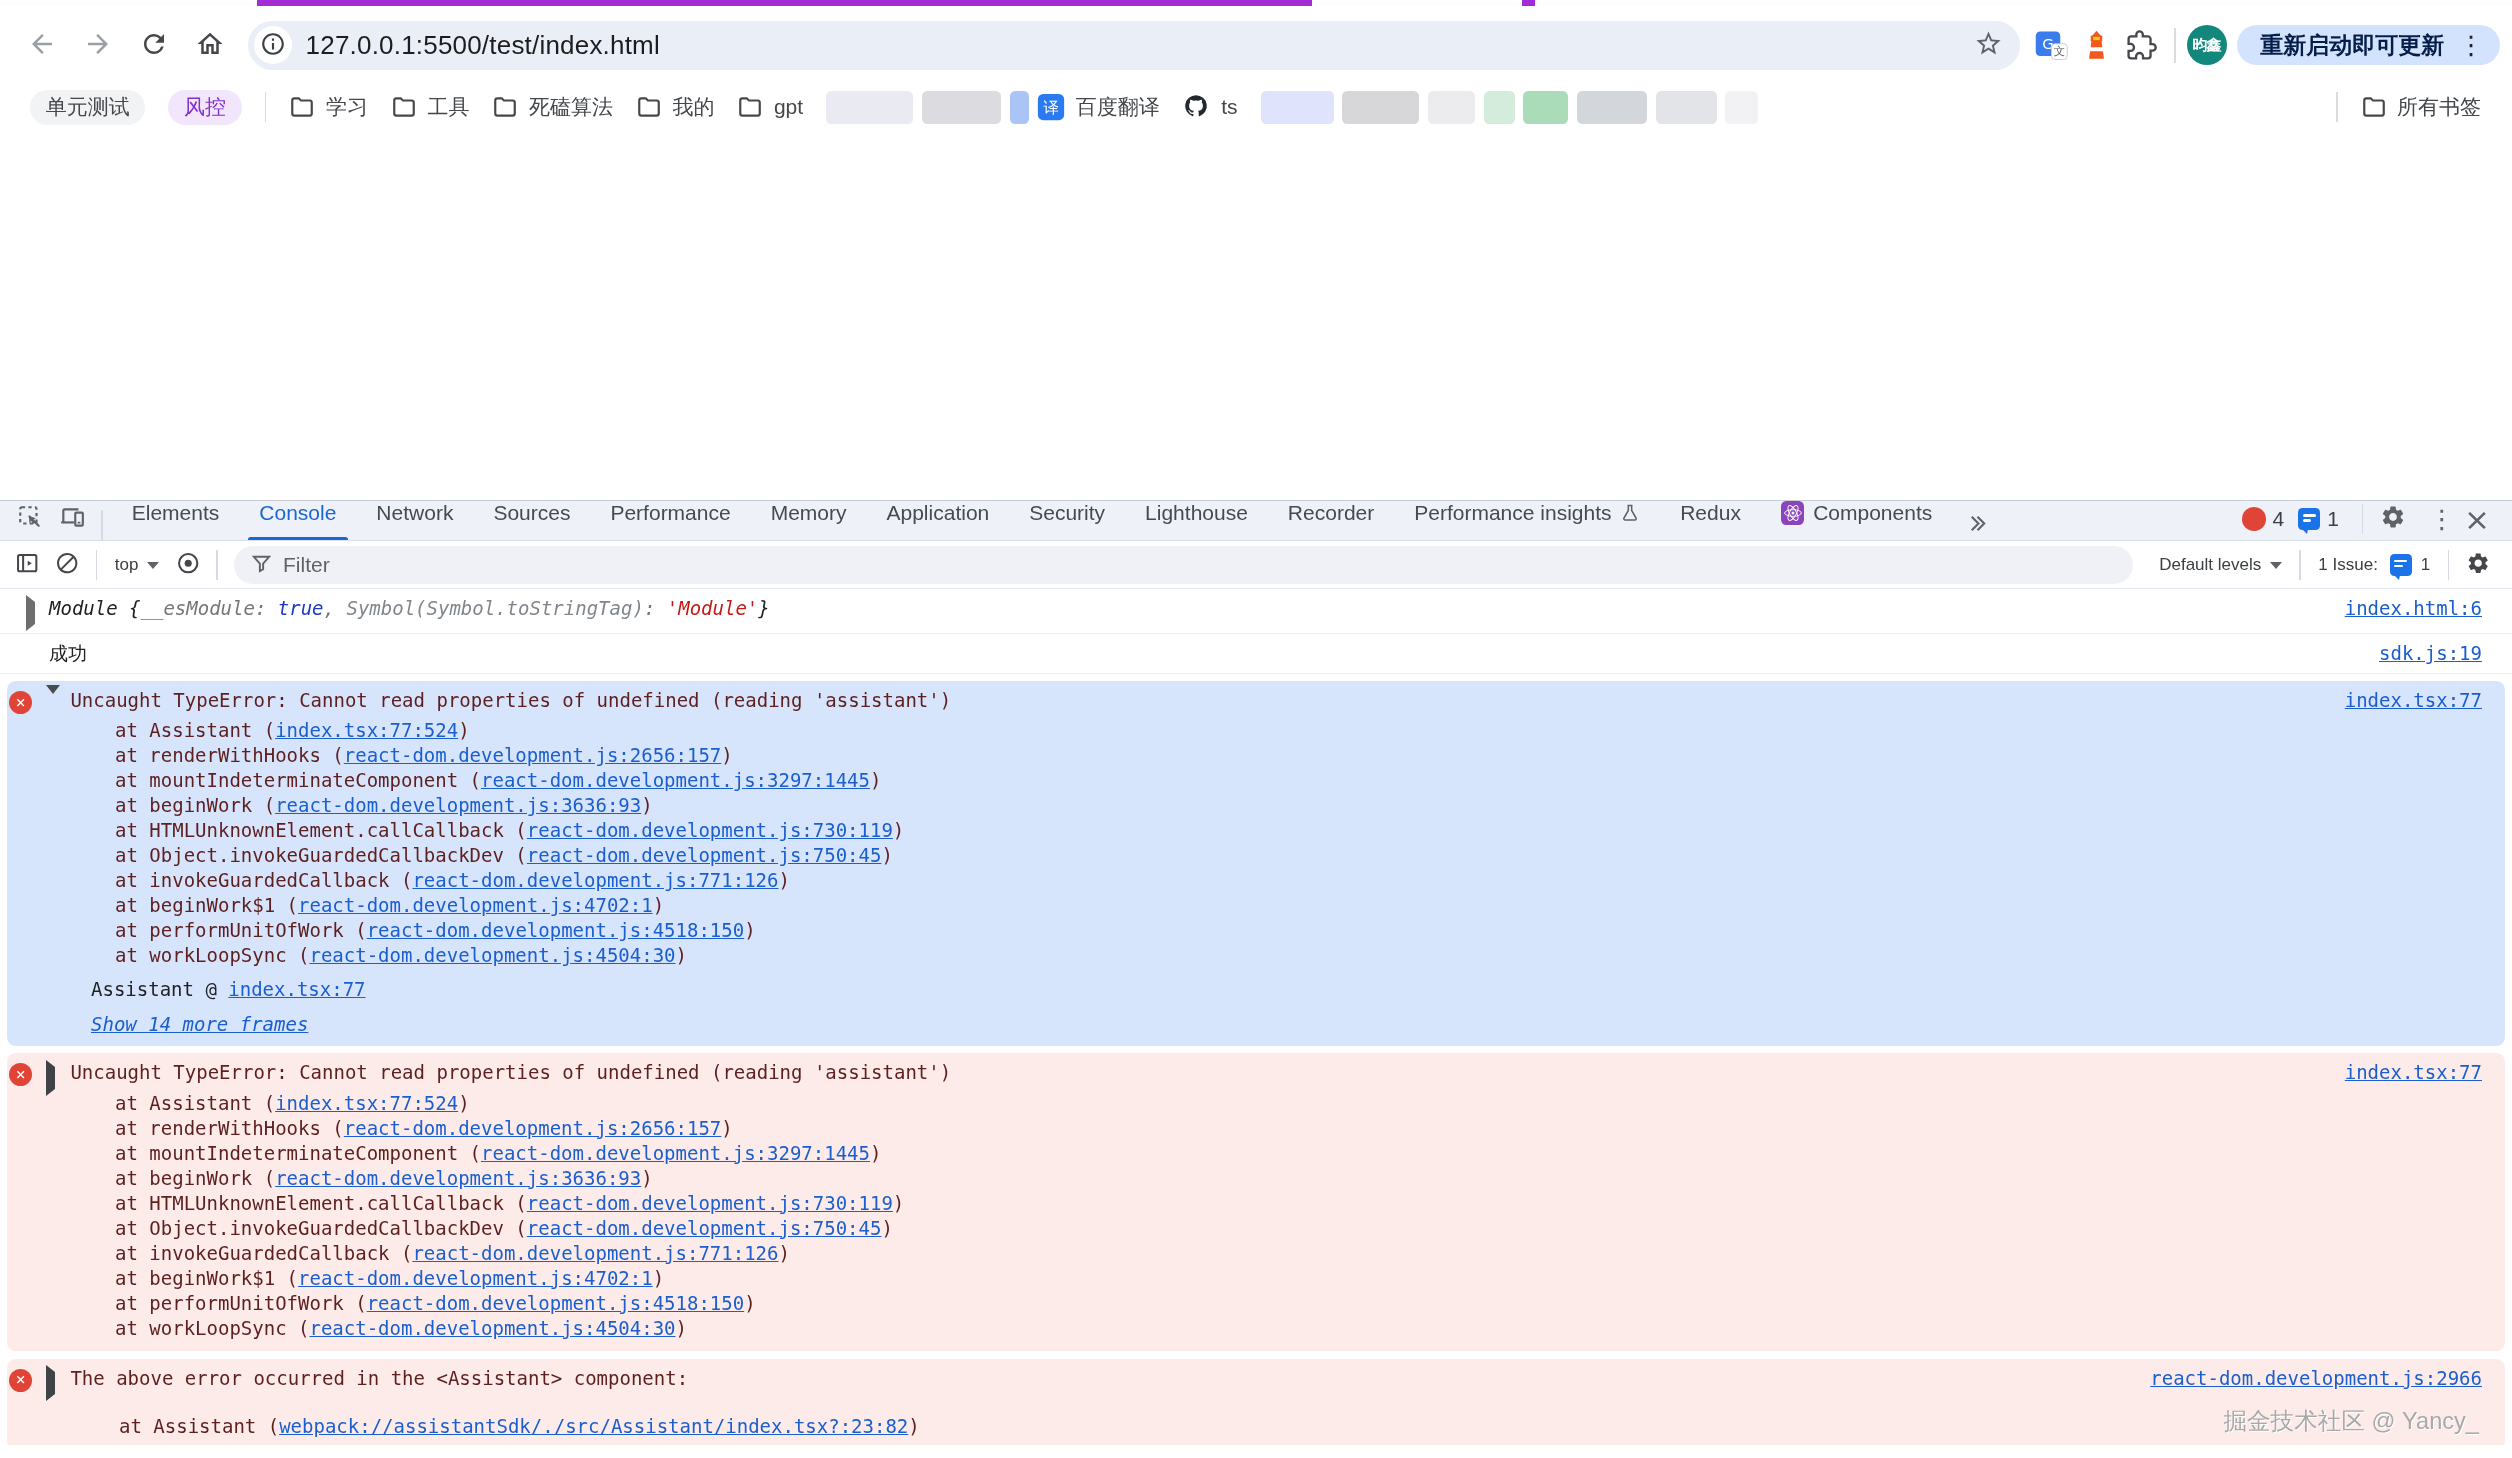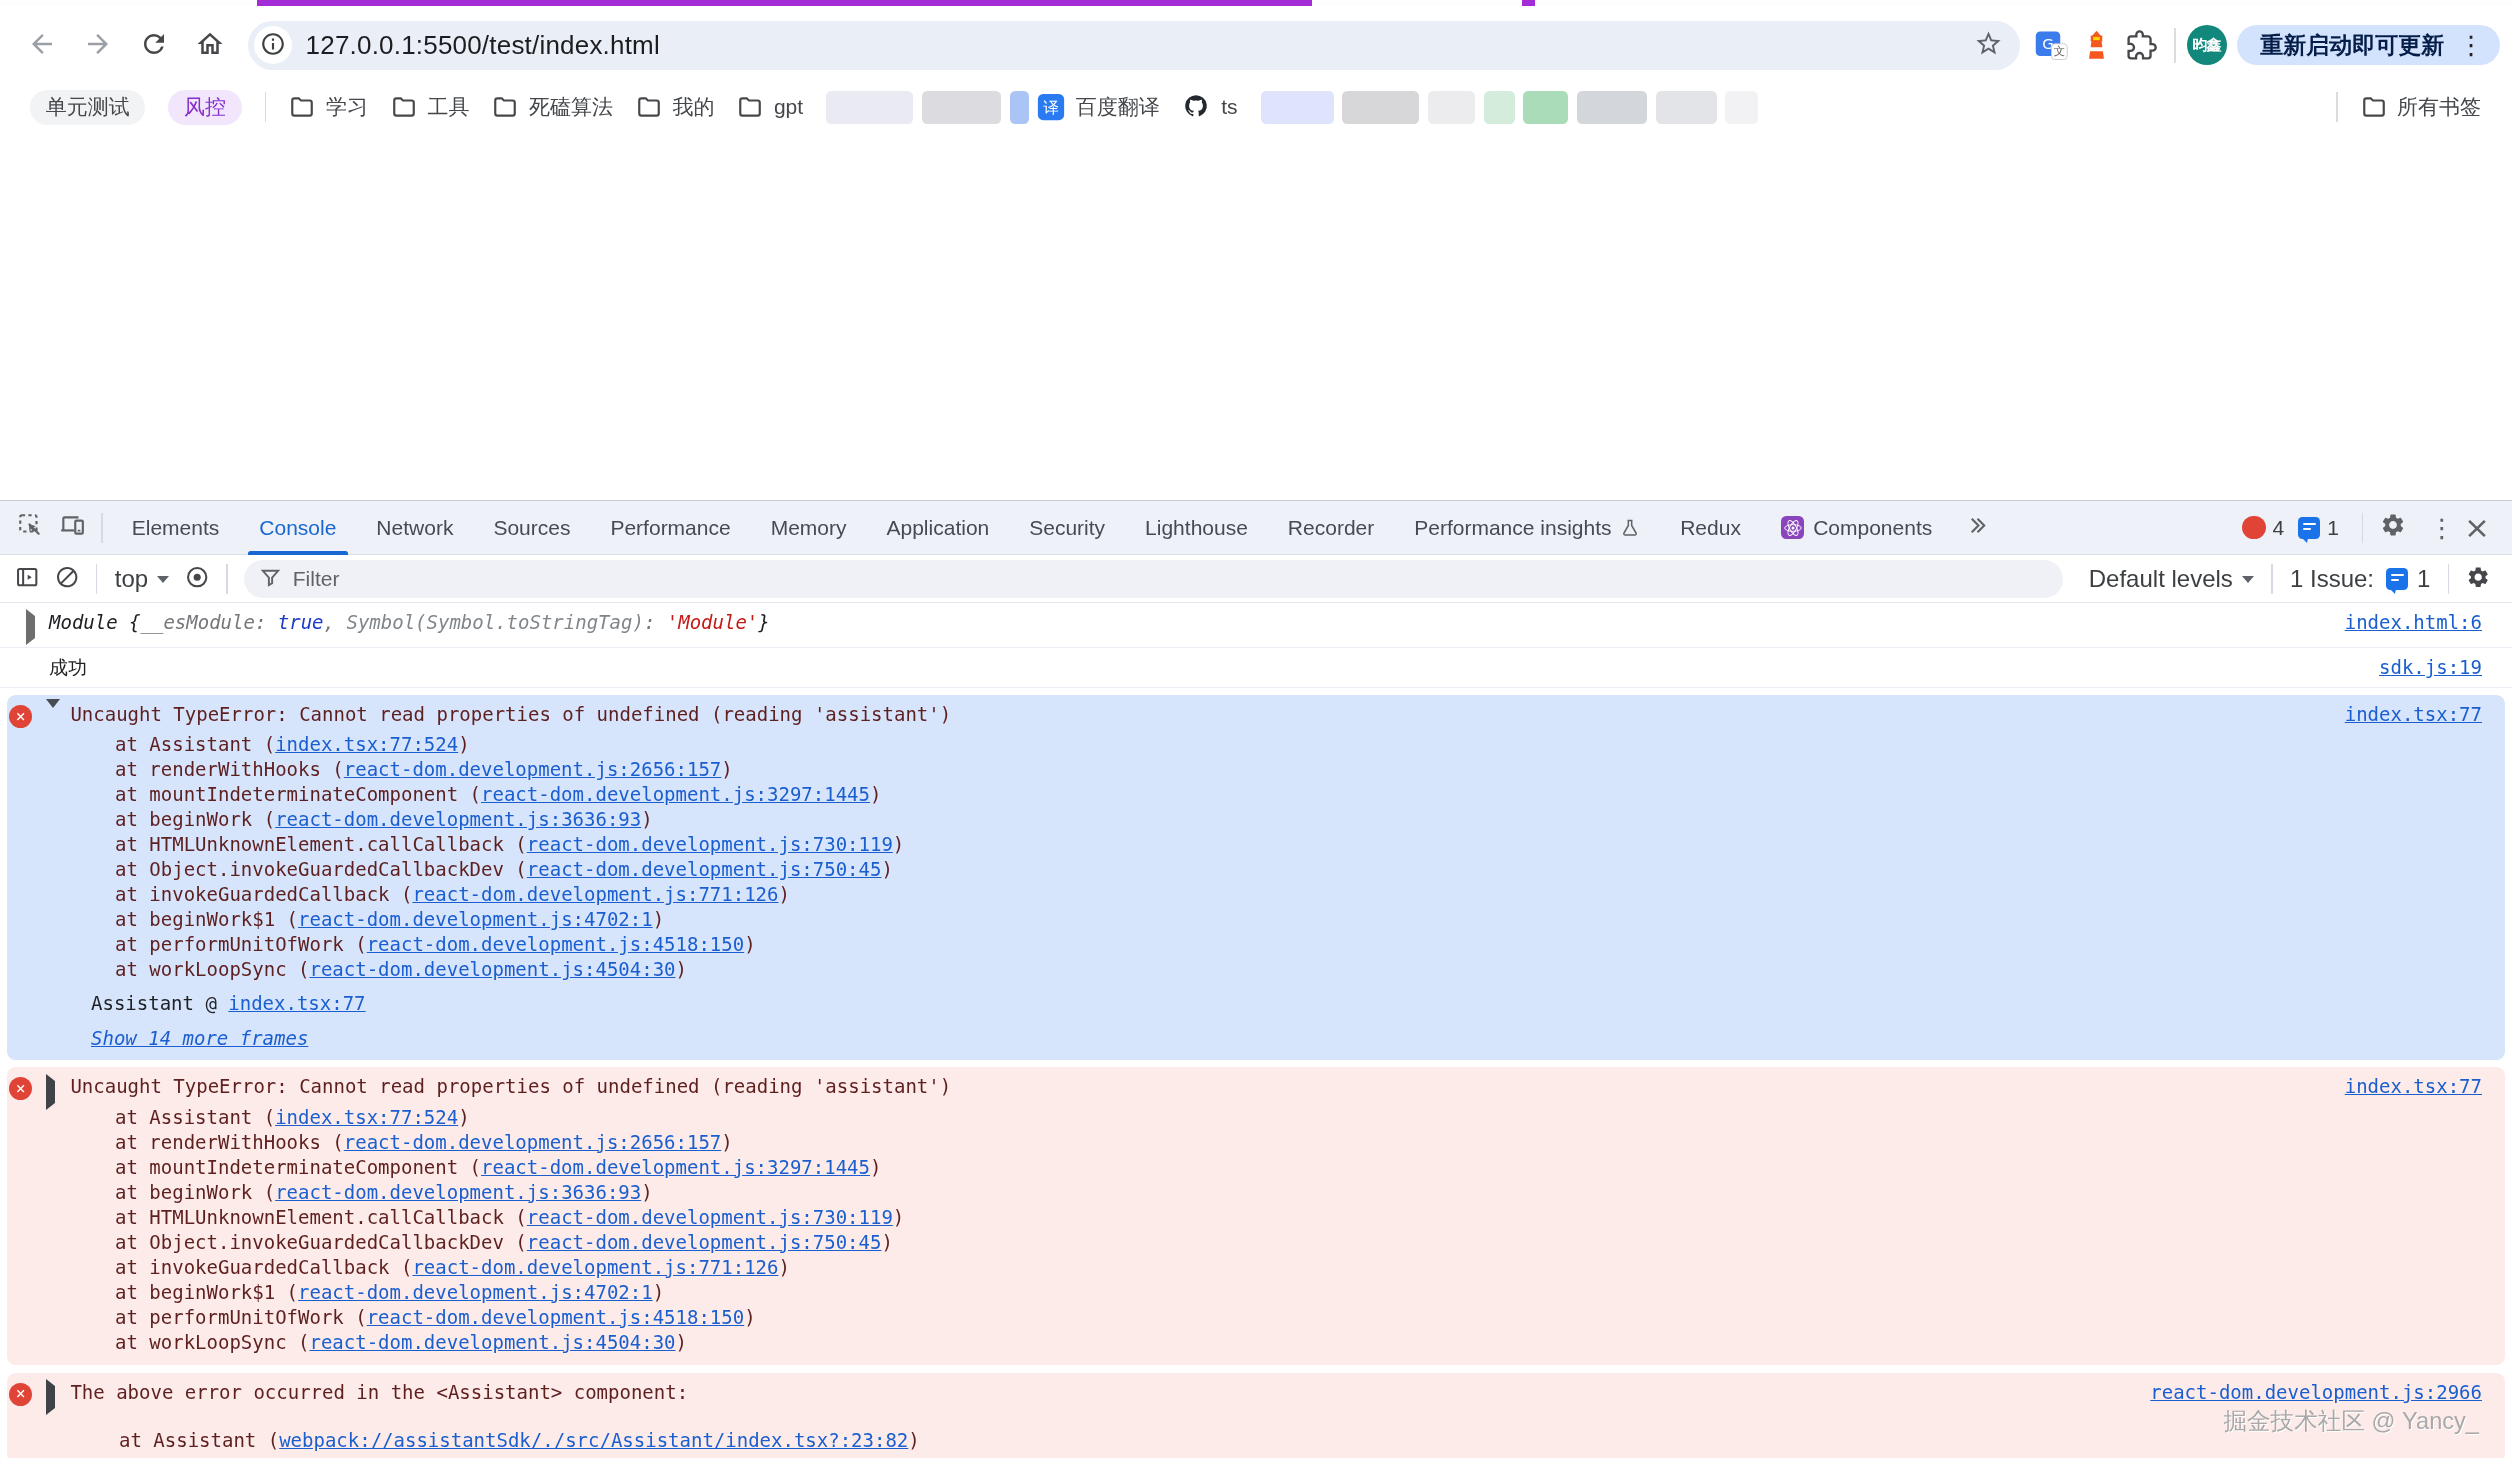--- a/index.html
+++ b/index.html
@@ -43,21 +43,21 @@
   .bm-folder svg { width:26px; height:26px; margin-right:10.5px; fill:none; stroke:#46474a; stroke-width:2; }
   .bm-redact { height:33px; border-radius:5.2px; margin-right:8.7px; flex:0 0 auto; }
   .bm-icon { width:28px; height:28px; margin-right:10.5px; flex:0 0 auto; position:relative; }
   .bm-right { display:flex; align-items:center; flex:0 0 auto; }
 
   
   .page-viewport { height:365px; background:#fff; }
 
   
   .devtools { position:relative; height:959px; border-top:0.9px solid #c9cdd5; }
-  .dt-tabbar { height:54px; background:#eef1f8; border-bottom:0.9px solid #dadfe8; display:flex; align-items:center; padding-left:8.7px; font-size:21px; color:#474b51; }
+  .dt-tabbar { height:40px; background:#eef1f8; border-bottom:0.9px solid #dadfe8; display:flex; align-items:flex-end; padding-left:8.7px; font-size:21px; color:#474b51; }
   .dt-iconbtn { width:42px; height:42px; display:flex; align-items:center; justify-content:center; flex:0 0 auto; }
   .dt-iconbtn svg { width:26px; height:26px; }
   .dt-vsep { width:1.7px; height:30px; background:#d6dae2; margin:0 8.7px; flex:0 0 auto; }
   .dt-tabs { display:flex; align-items:stretch; height:54px; flex:0 1 auto; }
   .dt-tab { position:relative; display:flex; align-items:center; padding:0 20px; cursor:default; white-space:nowrap; }
   .dt-tab.active { color:var(--accent-blue); }
   .dt-tab.active::after { content:""; position:absolute; left:8.7px; right:8.7px; bottom:0; height:3.5px; border-radius:2.6px 2.6px 0 0; background:var(--accent-blue); }
   .dt-tab .tab-ico { margin-right:8.7px; display:flex; }
   .dt-tab .tab-ico-after { margin-left:8.7px; display:flex; }
   .react-sq { width:23.6px; height:23.6px; border-radius:5.2px; background:#8b45bc; display:flex; align-items:center; justify-content:center; }
@@ -68,21 +68,21 @@
   .issue-bubble { width:22px; height:22px; border-radius:4.4px; background:#1a73e8; position:relative; }
   .issue-bubble::before, .issue-bubble::after { content:""; position:absolute; left:4.4px; height:2.6px; background:#fff; border-radius:1.7px; }
   .issue-bubble::before { top:6.1px; width:13px; }
   .issue-bubble::after { top:11.3px; width:8.7px; }
   .issue-bubble i { position:absolute; bottom:-4.4px; left:3.5px; border-left:5.2px solid transparent; border-right:0.9px solid transparent; border-top:5.2px solid #1a73e8; }
 
   
   .console-toolbar { height:48px; border-bottom:0.9px solid #e4e7f0; display:flex; align-items:center; padding:0 14px 0 7px; background:#fff; }
   .ct-icon { width:40px; height:40px; display:flex; align-items:center; justify-content:center; flex:0 0 auto; }
   .ct-icon svg { width:24.4px; height:24.4px; }
-  .ct-label { font-size:24px; color:#3c4043; display:flex; align-items:center; margin:0 8.7px; white-space:nowrap; }
+  .ct-label { font-size:17px; color:#3c4043; display:flex; align-items:center; margin:0 8.7px; white-space:nowrap; }
   .caret-down { width:0; height:0; border-left:6.1px solid transparent; border-right:6.1px solid transparent; border-top:7.9px solid #5f6368; margin-left:8.7px; margin-top:2.6px; }
   .filter-pill { flex:1; height:38px; border-radius:19px; background:#eff1f6; display:flex; align-items:center; padding:0 15.7px; margin:0 17.4px 0 7px; }
   .filter-pill svg { width:23px; height:23px; flex:0 0 auto; }
   .filter-pill input { border:none; outline:none; background:transparent; font-size:21px; color:#3c4043; margin-left:10.5px; width:100%; font-family:inherit; }
   .filter-pill input::placeholder { color:#5f6368; }
 
   
   .console-log { position:relative; height:856px; overflow:hidden; font-family:"DejaVu Sans Mono",monospace; font-size:19px; background:#fff; }
   .console-row { display:flex; align-items:flex-start; padding:7px 30px 7px 26px; border-bottom:0.9px solid #ebeef5; line-height:25px; }
   .row-caret { flex:0 0 23px; padding-top:5.2px; }

